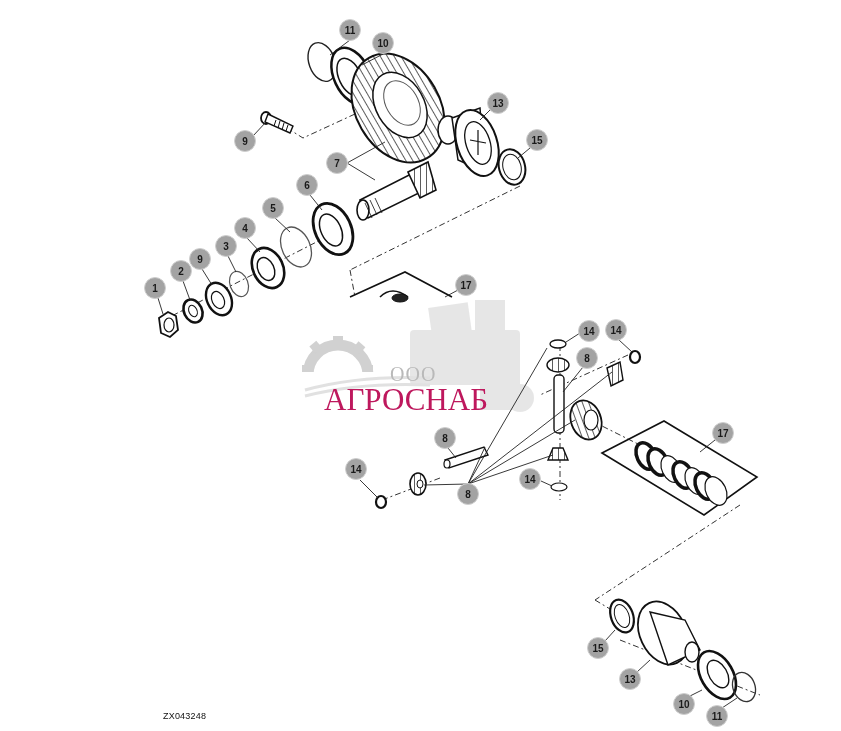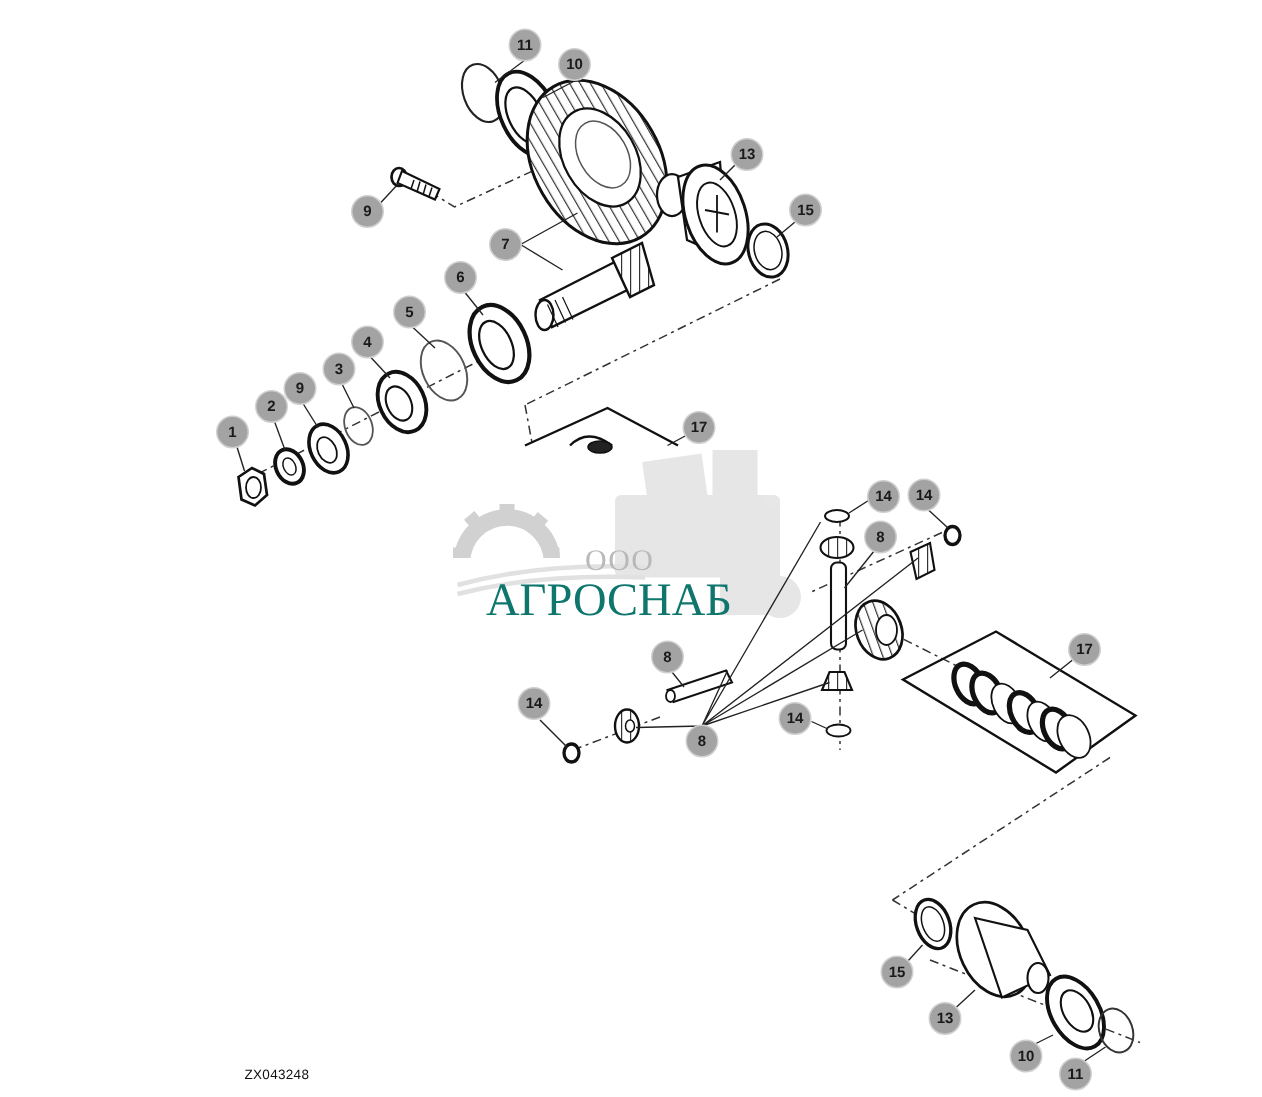--- a/index.html
+++ b/index.html
@@ -3,21 +3,21 @@
 <meta charset="utf-8">
 <style>
   html, body { margin: 0; padding: 0; background: #ffffff; }
   body { width: 841px; height: 731px; position: relative; overflow: hidden; font-family: "Liberation Sans", sans-serif; }
   #canvas { position: absolute; left: 0; top: 0; width: 841px; height: 731px; }
   .callout { position: absolute; width: 22px; height: 22px; margin-left: -11px; margin-top: -11px; border-radius: 50%;
     background: #a3a3a3; border: 1px solid #cfcfcf; box-sizing: border-box; display: flex; align-items: center; justify-content: center;
     font-size: 10px; font-weight: bold; color: #1a1a1a; font-family: "Liberation Sans", sans-serif; }
   .figid { position: absolute; left: 163px; top: 711px; font-size: 9px; font-weight: normal; color: #111; letter-spacing: 0.2px; }
   .wm-ooo { position: absolute; left: 390px; top: 363px; font-size: 20px; color: #b9b9b9; font-family: "Liberation Serif", serif; letter-spacing: 1px; }
-  .wm-name { position: absolute; left: 324px; top: 382px; font-size: 31px; color: #0f766e; font-family: "Liberation Serif", serif; letter-spacing: 0px; }
+  .wm-name { position: absolute; left: 324px; top: 382px; font-size: 31px; color: #be185d; font-family: "Liberation Serif", serif; letter-spacing: 0px; }
 </style>
 </head>
 <body>
 
 <svg id="canvas" viewBox="0 0 841 731" xmlns="http://www.w3.org/2000/svg">
   <defs>
     <pattern id="teeth" width="6" height="6" patternUnits="userSpaceOnUse">
       <rect width="6" height="6" fill="#fff"></rect>
       <line x1="0" y1="0" x2="0" y2="6" stroke="#333" stroke-width="1.6"></line>
     </pattern>

